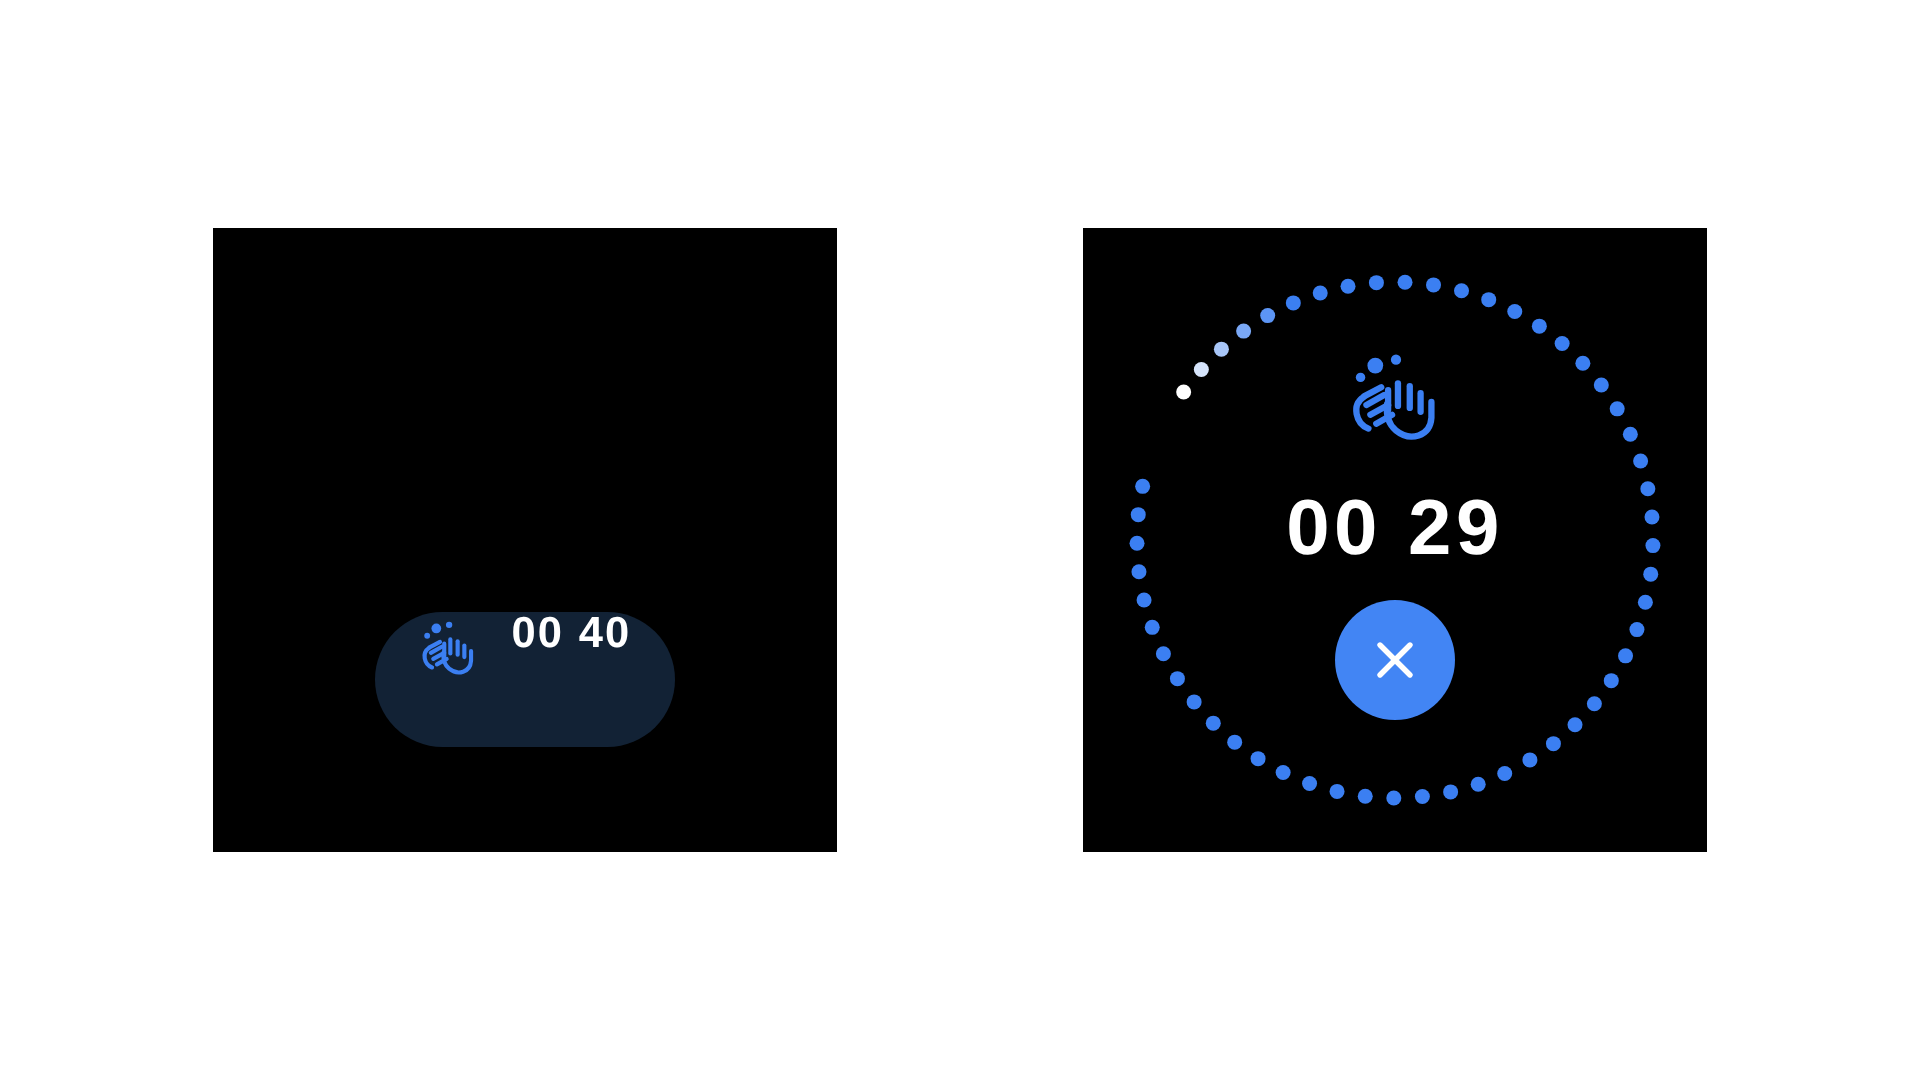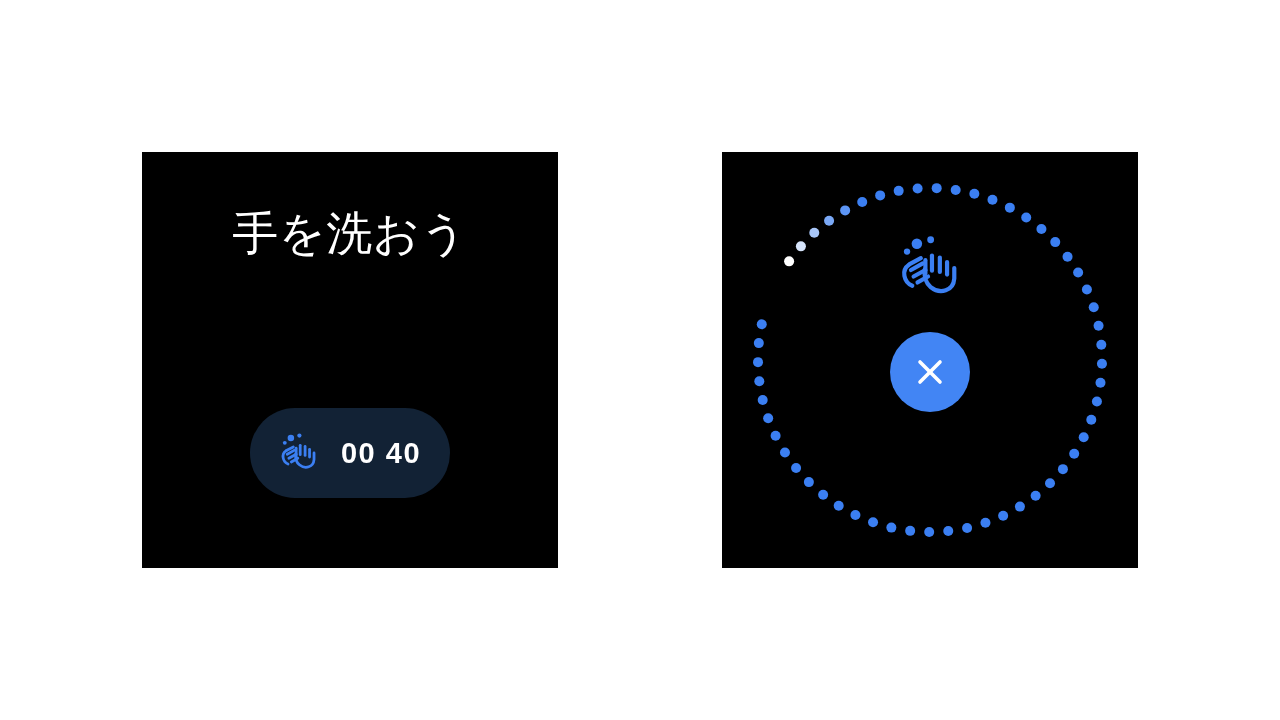--- a/index.html
+++ b/index.html
@@ -75,21 +75,21 @@
     position: absolute;
     left: 50%;
     transform: translateX(-50%);
     top: 256px;
     width: 200px;
     height: 90px;
     border-radius: 45px;
     background: #122235;
     border: none;
     display: flex;
-    align-items: center;
+    align-items: flex-start;
     justify-content: center;
     gap: 16px;
     cursor: pointer;
     padding: 0 10px 0 4px;
   }
 
   .start-button .wash-icon {
     width: 52px;
     height: 52px;
     flex: 0 0 auto;
@@ -162,21 +162,20 @@
   .cancel-button svg { display: block; }
 </style>
 </head>
 <body>
 
 <div class="stage">
 
   <div class="watch-panel" id="panel-start">
     <div class="start-inner">
 
-      <div class="title">手を洗おう</div>
 
 
       <button class="start-button">
 
         <svg class="wash-icon" viewBox="0 0 64 64">
           <g fill="none" stroke="#3b7ff2" stroke-width="3.4" stroke-linecap="round" stroke-linejoin="round">
 
             <path d="M33.5 22.5 L33.5 34"></path>
             <path d="M39.5 24 L39.5 35"></path>
             <path d="M45 27.5 L45 37"></path>
@@ -277,20 +276,21 @@
             <path d="M16.5 29 L25 24.5"></path>
             <path d="M16 29.5 q-4.5 3 -3.5 8.5 q1 5.5 6 7.5"></path>
           </g>
           <g fill="#3b7ff2">
             <circle cx="22" cy="13.5" r="4"></circle>
             <circle cx="32.5" cy="10.5" r="2.6"></circle>
             <circle cx="14.5" cy="19.5" r="2.4"></circle>
           </g>
         </svg>
 
+        <div class="timer-readout">00 29</div>
 
         <button class="cancel-button">
           <svg width="36" height="36" viewBox="0 0 36 36">
             <g stroke="#ffffff" stroke-width="3.6" stroke-linecap="round">
               <line x1="8" y1="8" x2="28" y2="28"></line>
               <line x1="28" y1="8" x2="8" y2="28"></line>
             </g>
           </svg>
         </button>
       </div>

